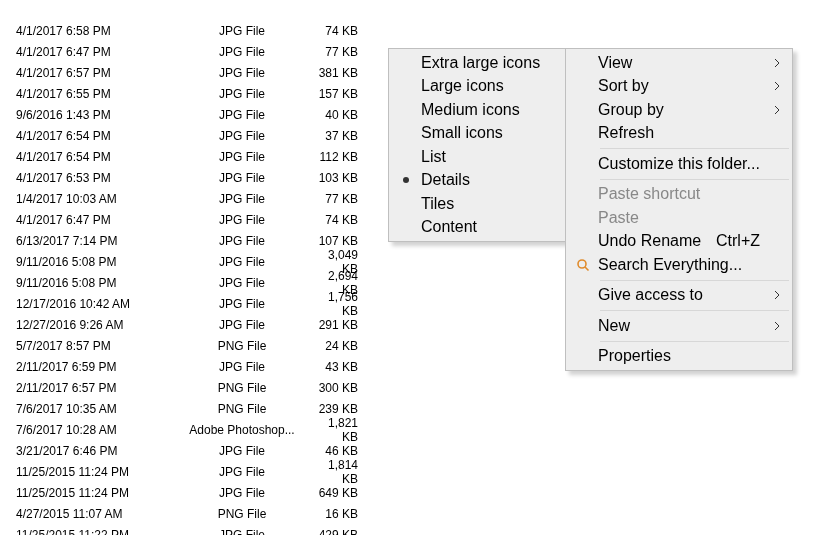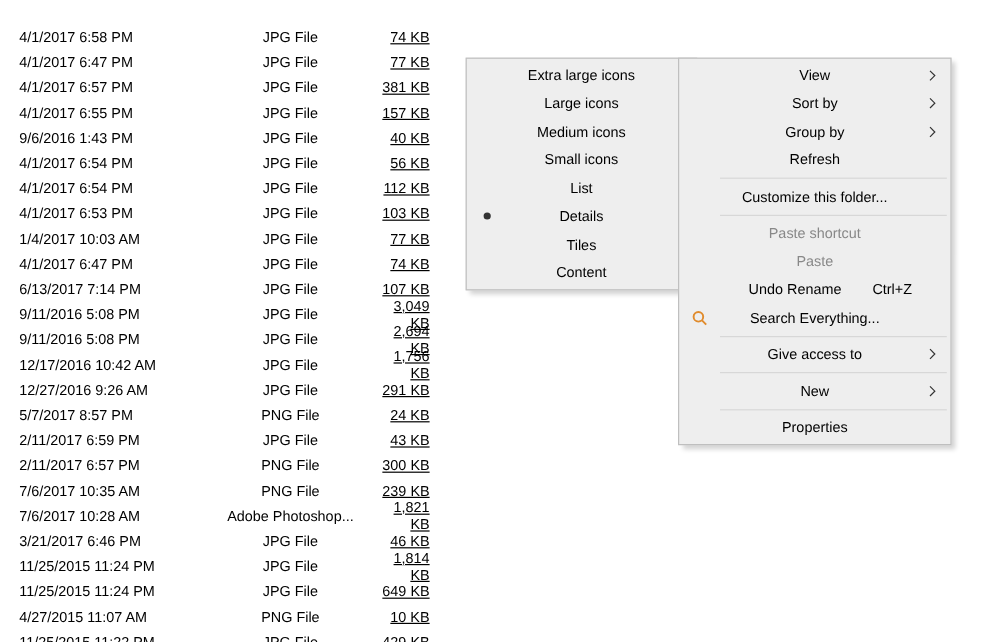--- a/index.html
+++ b/index.html
@@ -18,31 +18,30 @@
   margin-top: 20px;
 }
 .file-row {
   display: flex;
   align-items: center;
   height: 21px;
   padding-left: 16px;
 }
 .col-date { width: 158px; }
 .col-type { width: 136px; text-align: center; }
-.col-size { width: 48px; text-align: right; text-decoration: underline; }
+.col-size { width: 48px; text-align: right; }
 
 
 .menu {
   position: absolute;
   background: #eeeeee;
   border: 1px solid #bfbfbf;
   box-shadow: 4px 4px 4px rgba(0,0,0,0.18);
-  font-size: 12px;
+  font-size: 16px;
   padding: 2px;
-  text-align: center;
 }
 .menu.main {
   left: 565px;
   top: 48px;
   width: 228px;
 }
 .menu.sub {
   left: 388px;
   top: 48px;
   width: 193px;
@@ -108,21 +107,21 @@
       <span class="col-size">157 KB</span>
     </div>
     <div class="file-row">
       <span class="col-date">9/6/2016 1:43 PM</span>
       <span class="col-type">JPG File</span>
       <span class="col-size">40 KB</span>
     </div>
     <div class="file-row">
       <span class="col-date">4/1/2017 6:54 PM</span>
       <span class="col-type">JPG File</span>
-      <span class="col-size">56 KB</span>
+      <span class="col-size">37 KB</span>
     </div>
     <div class="file-row">
       <span class="col-date">4/1/2017 6:54 PM</span>
       <span class="col-type">JPG File</span>
       <span class="col-size">112 KB</span>
     </div>
     <div class="file-row">
       <span class="col-date">4/1/2017 6:53 PM</span>
       <span class="col-type">JPG File</span>
       <span class="col-size">103 KB</span>
@@ -198,21 +197,21 @@
       <span class="col-size">1,814 KB</span>
     </div>
     <div class="file-row">
       <span class="col-date">11/25/2015 11:24 PM</span>
       <span class="col-type">JPG File</span>
       <span class="col-size">649 KB</span>
     </div>
     <div class="file-row">
       <span class="col-date">4/27/2015 11:07 AM</span>
       <span class="col-type">PNG File</span>
-      <span class="col-size">10 KB</span>
+      <span class="col-size">16 KB</span>
     </div>
     <div class="file-row">
       <span class="col-date">11/25/2015 11:22 PM</span>
       <span class="col-type">JPG File</span>
       <span class="col-size">429 KB</span>
     </div>
   </div>
 
 <div class="menu sub" id="view-submenu">
     <div class="menu-item">

